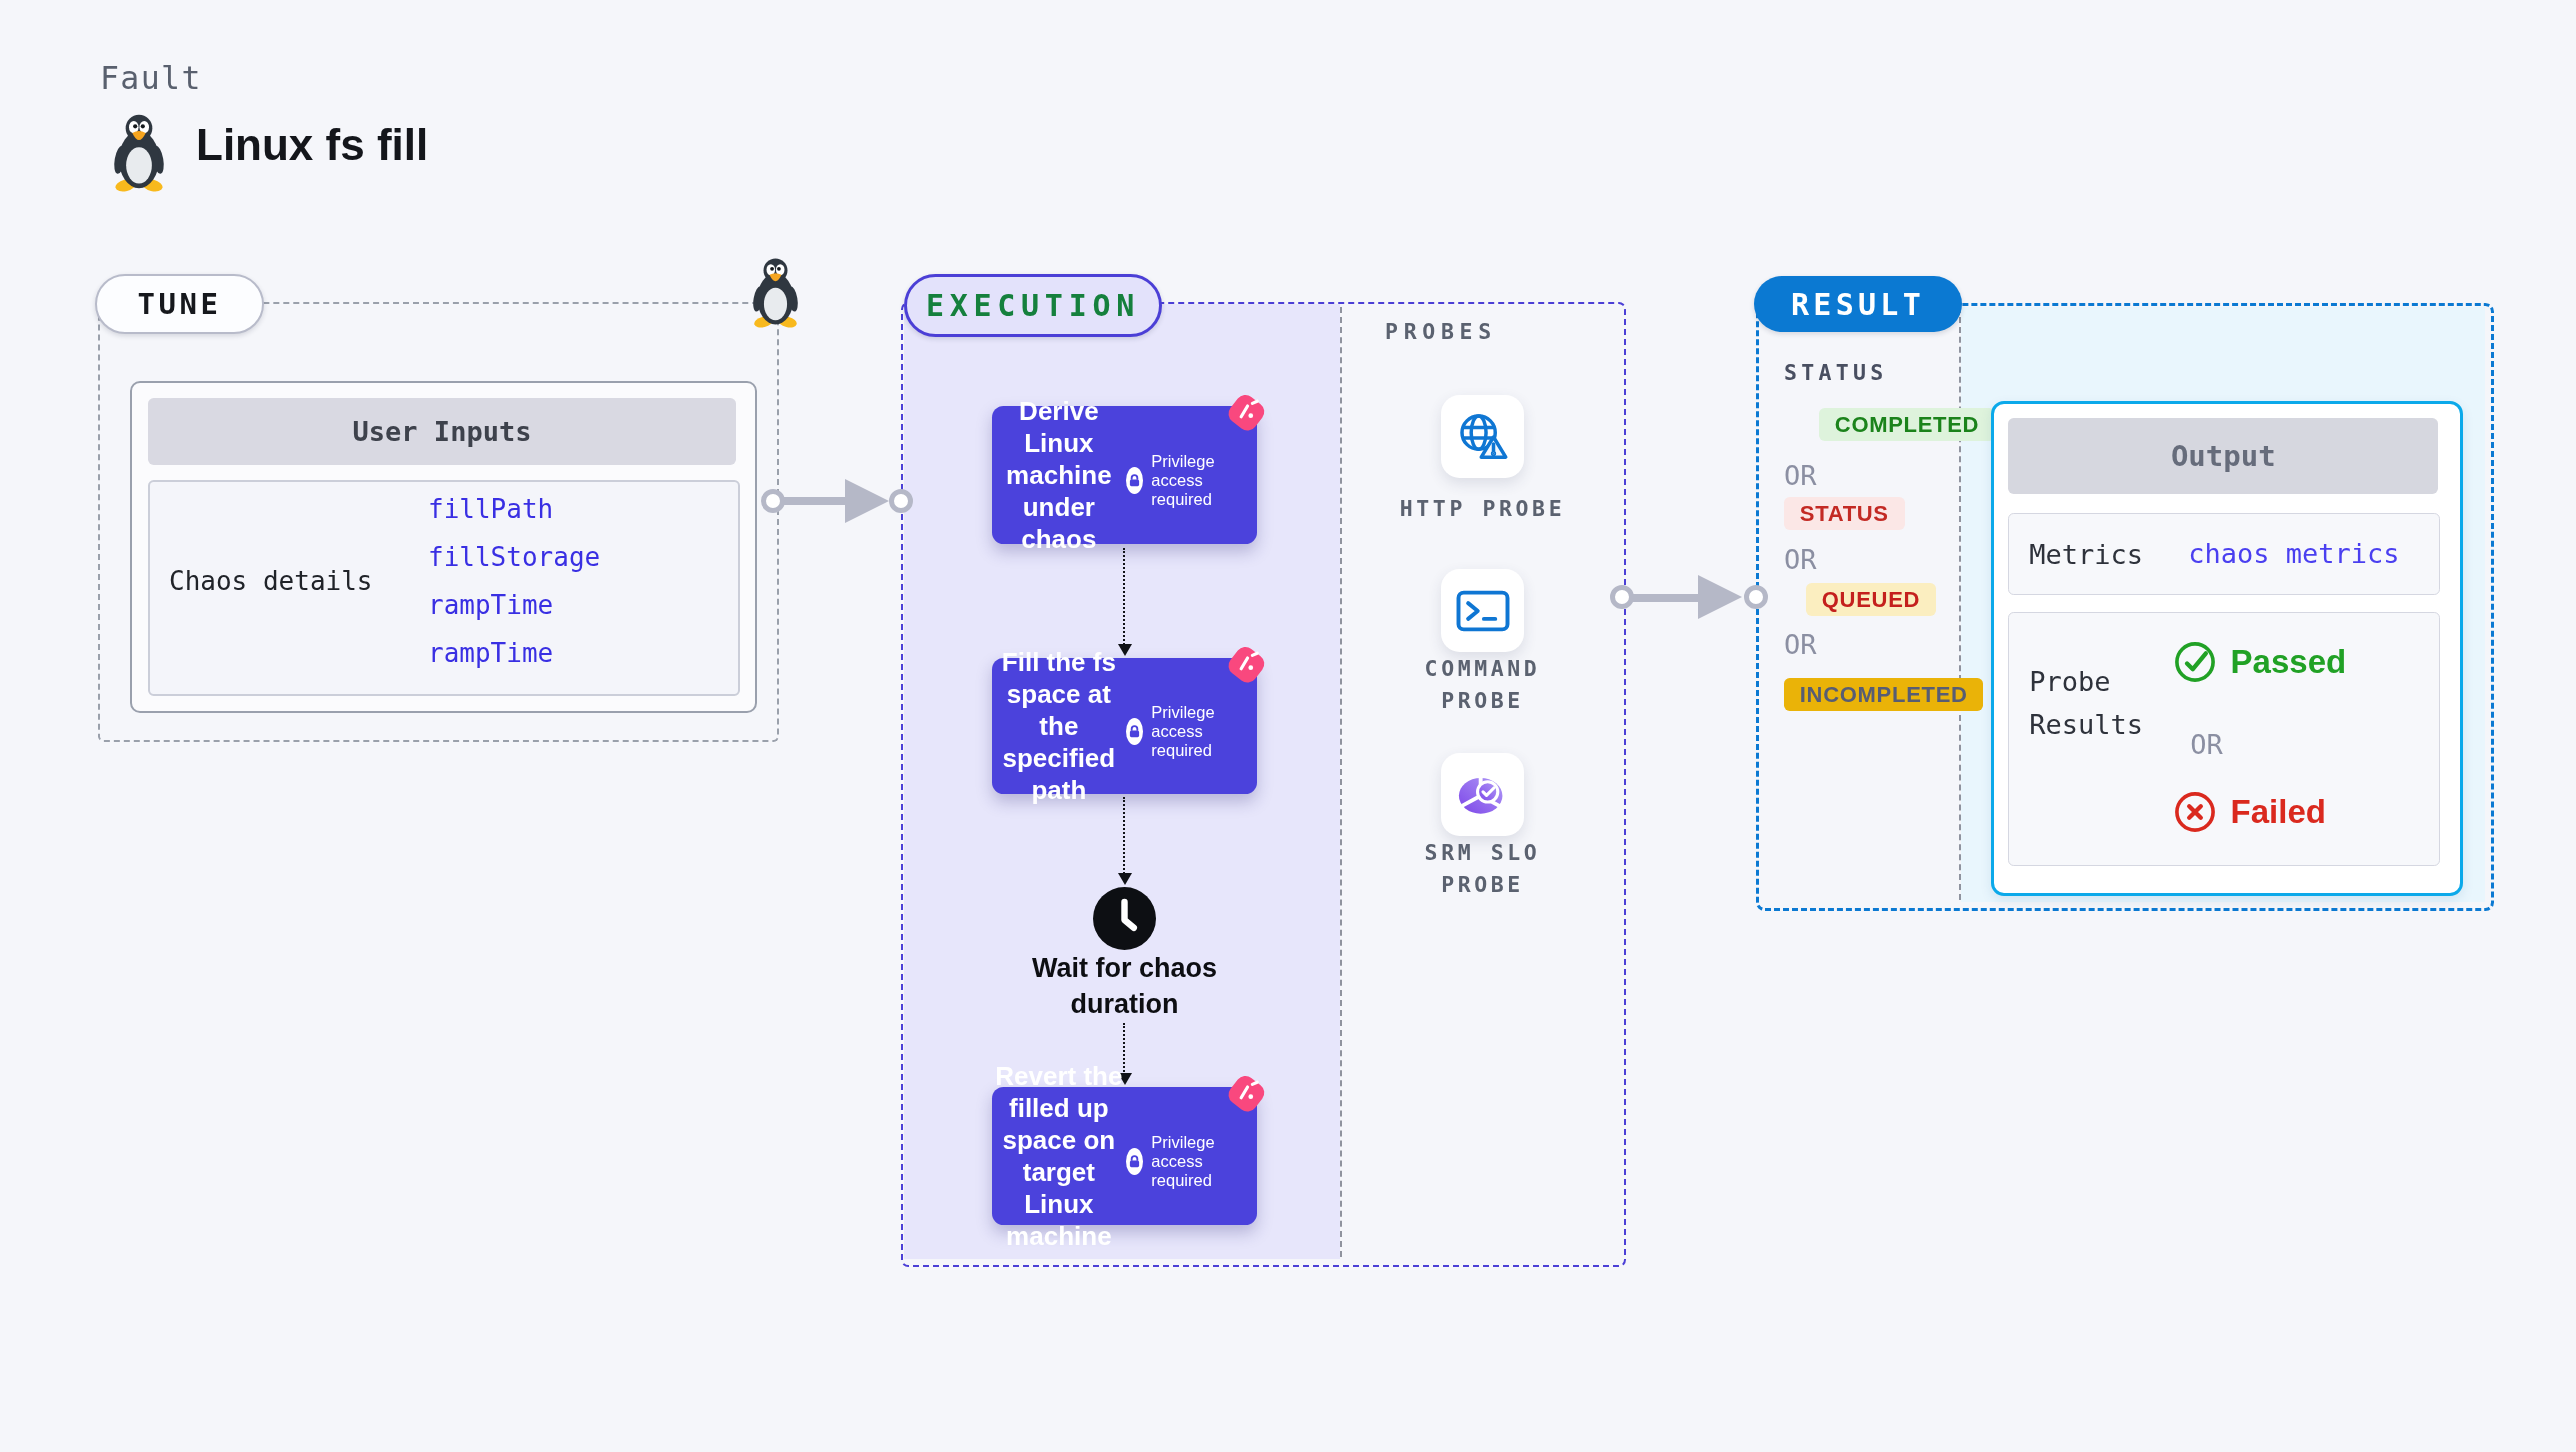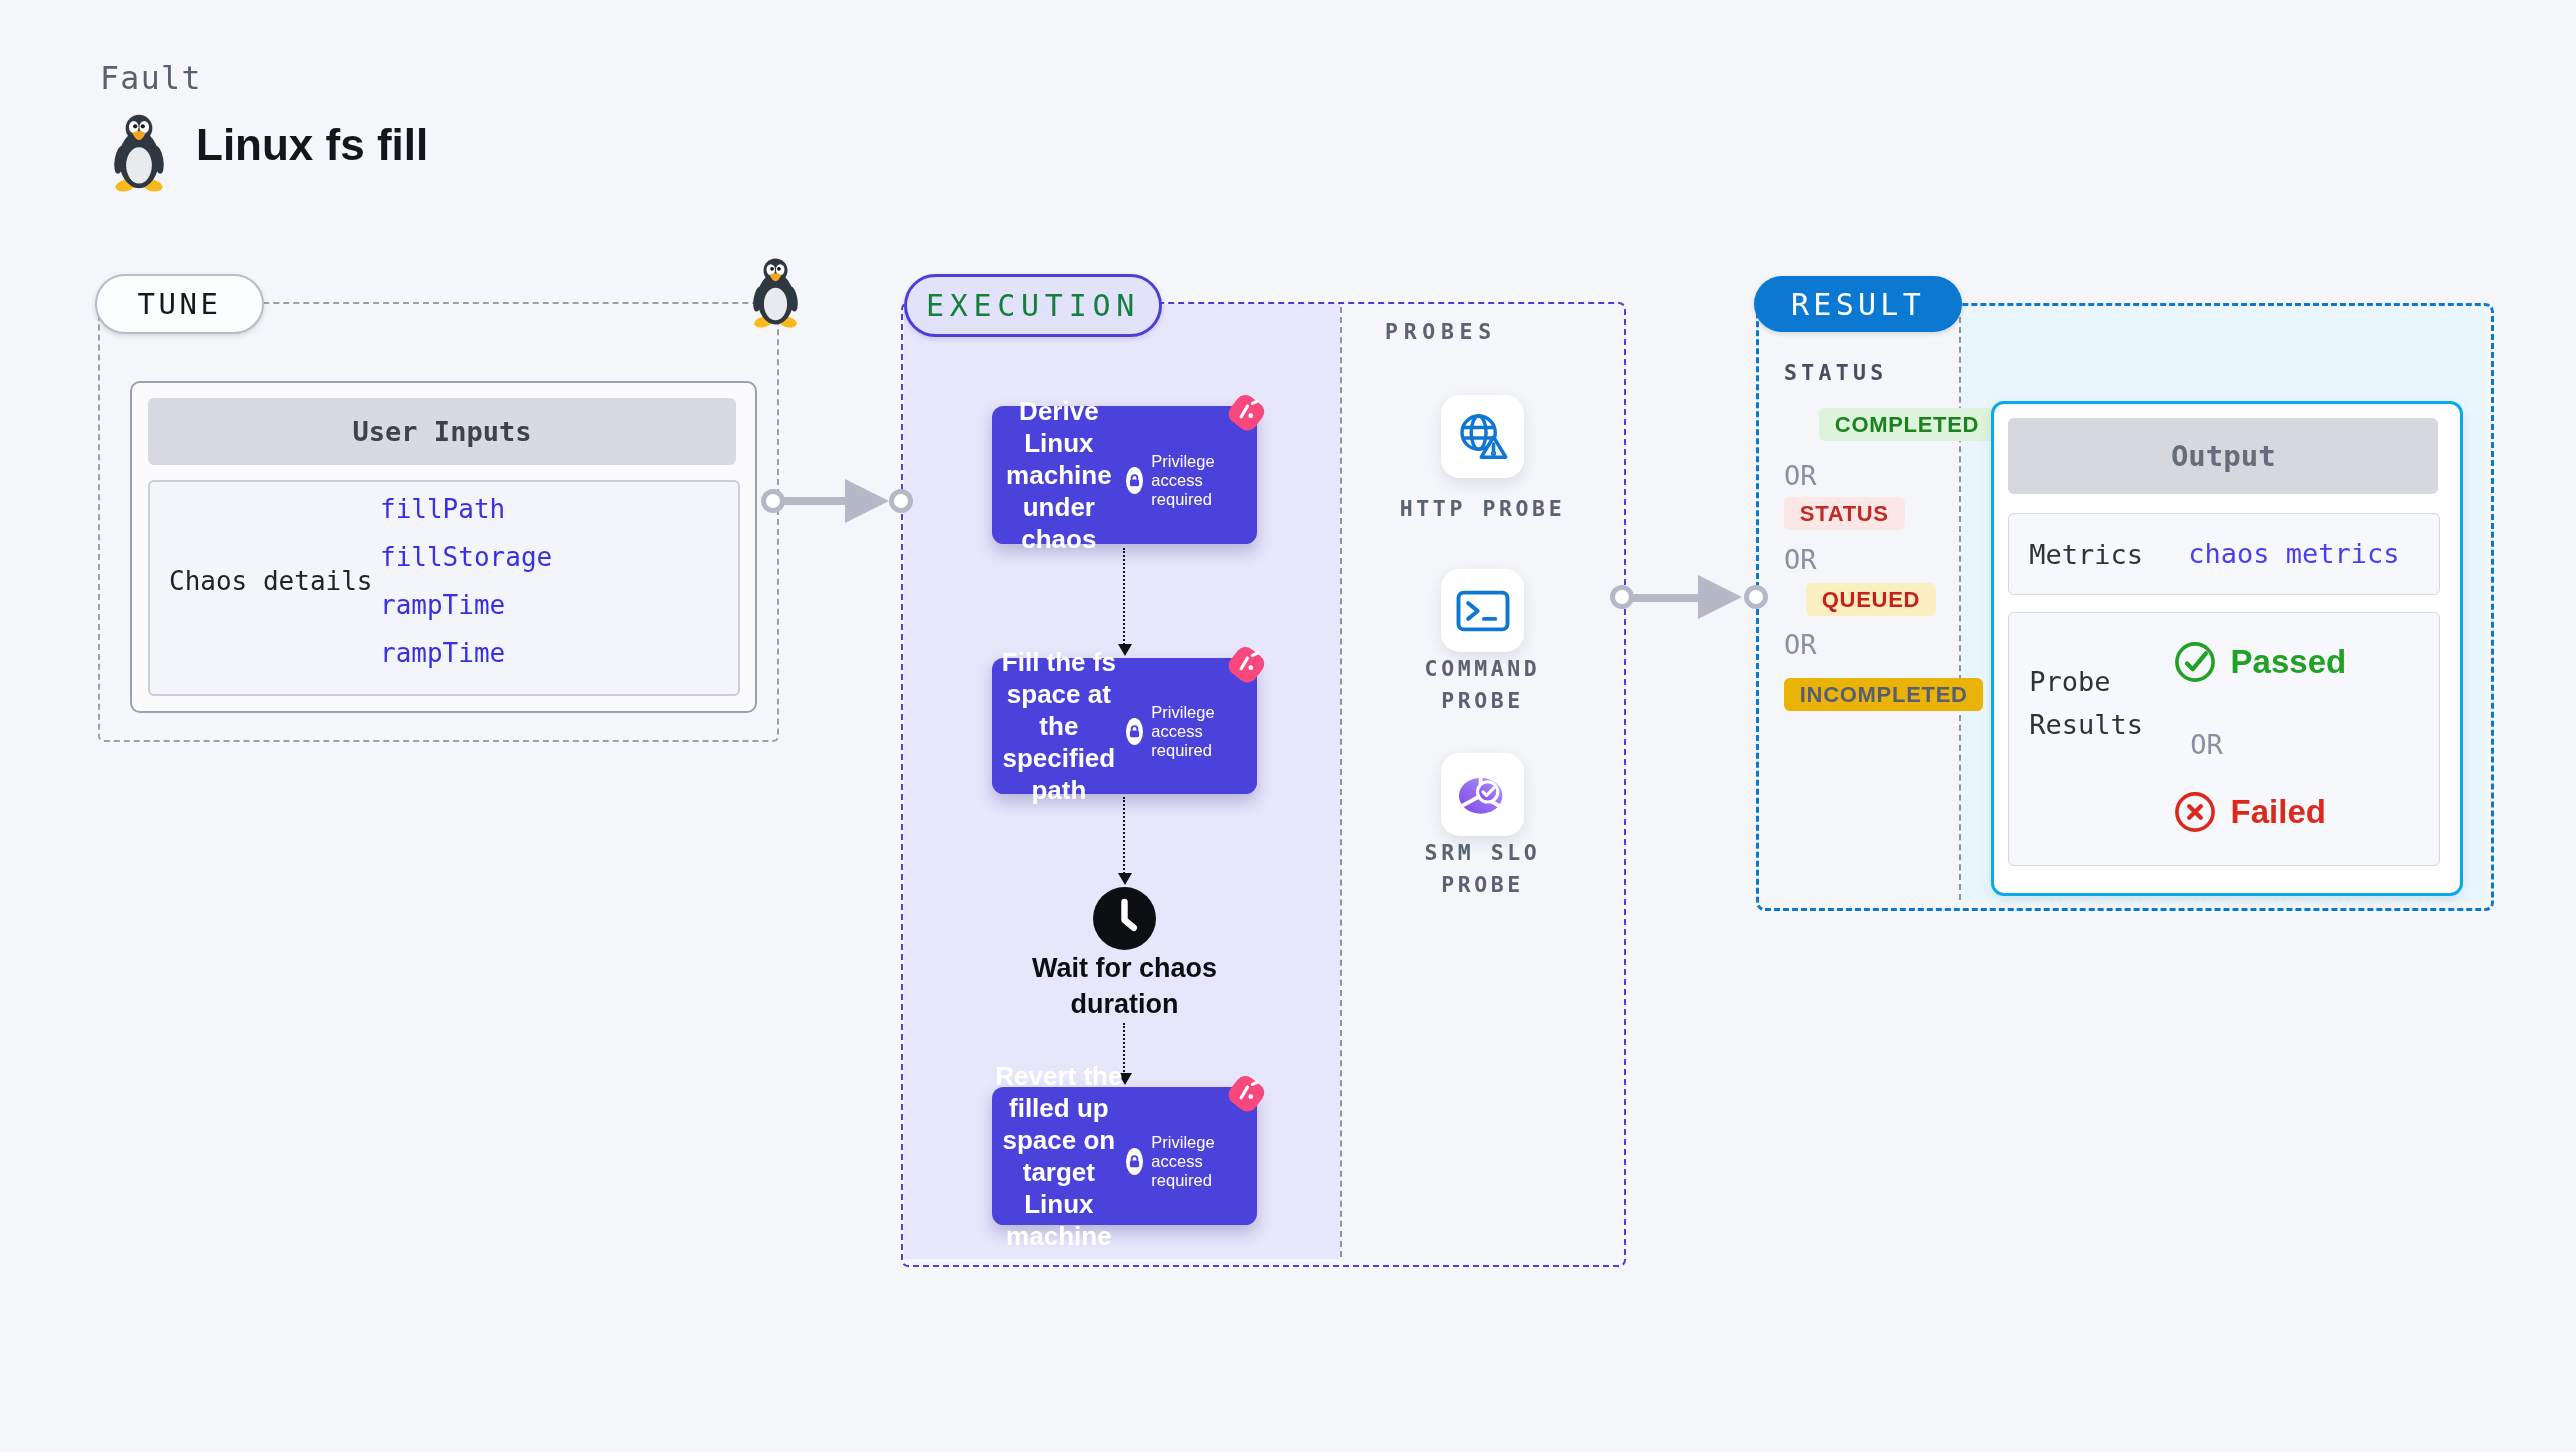--- a/index.html
+++ b/index.html
@@ -10,21 +10,21 @@
   }
   .abs{position:absolute;}
   .mono{font-family:"DejaVu Sans Mono",monospace;}
 
   
   .fault-label{left:100px;top:60px;font-size:31.5px;color:#59606e;letter-spacing:1.4px;}
   .page-title{left:196px;top:120px;font-size:44px;font-weight:bold;color:#14161b;}
 
   
   .pill{display:flex;align-items:center;justify-content:center;border-radius:31.5px;
-        font-weight:normal;z-index:6;box-shadow:0 2.1px 5.7px rgba(30,35,60,.15);}
+        font-weight:bold;z-index:6;box-shadow:0 2.1px 5.7px rgba(30,35,60,.15);}
   .tune-pill{left:95px;top:274px;width:165px;height:56px;background:#fcfdff;
         border:2.1px solid #b8bbca;color:#16181d;font-size:29px;letter-spacing:3.6px;}
   .exec-pill{left:904px;top:274px;width:252px;height:57px;background:#e3e2fb;
         border:3.6px solid #4b3fd6;color:#15803d;font-size:30px;letter-spacing:5.7px;}
   .result-pill{left:1754px;top:276px;width:208px;height:56px;background:#0b79d2;
         border:none;color:#ffffff;font-size:30px;letter-spacing:4.3px;}
 
   
   .tune-box{left:98px;top:302px;width:677px;height:436px;
         border:2.1px dashed #9aa0ab;border-radius:5.7px;}
@@ -41,21 +41,21 @@
 
   
   .ui-card{left:130px;top:381px;width:623px;height:328px;background:#fbfbfd;
         border:2.9px solid #9aa0ad;border-radius:10px;z-index:3;}
   .ui-header{left:148px;top:398px;width:588px;height:67px;background:#d9d9e2;border-radius:5.7px;
         display:flex;align-items:center;justify-content:center;
         font-size:27px;font-weight:600;color:#3e424c;z-index:4;}
   .fields-box{left:148px;top:480px;width:588px;height:212px;background:#f4f5fa;
         border:2.1px solid #cbced9;border-radius:5.7px;z-index:4;}
   .chaos-label{left:169px;top:566px;font-size:26px;color:#202329;z-index:5;}
-  .tune-link{left:380px;height:33px;font-size:26px;color:#392fe3;z-index:5;cursor:pointer;}
+  .tune-link{left:428px;height:33px;font-size:26px;color:#392fe3;z-index:5;cursor:pointer;}
 
   
   .connector-dot{width:14.3px;height:14.3px;border:5px solid #b5b8c7;background:#fff;
         border-radius:50%;z-index:7;}
   .connector-line{height:7.9px;background:#b5b8c7;z-index:6;}
   .connector-head{width:0;height:0;border-top:22px solid transparent;
         border-bottom:22px solid transparent;border-left:44px solid #b5b8c7;z-index:6;}
 
   
   .step-card{left:992px;width:265px;background:#4b42dc;border-radius:11.5px;z-index:3;

